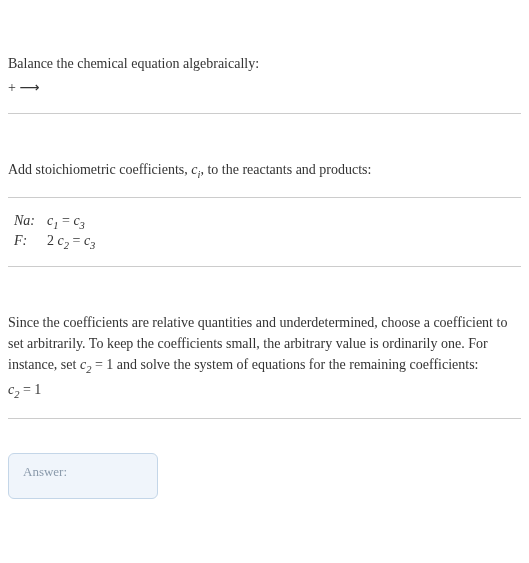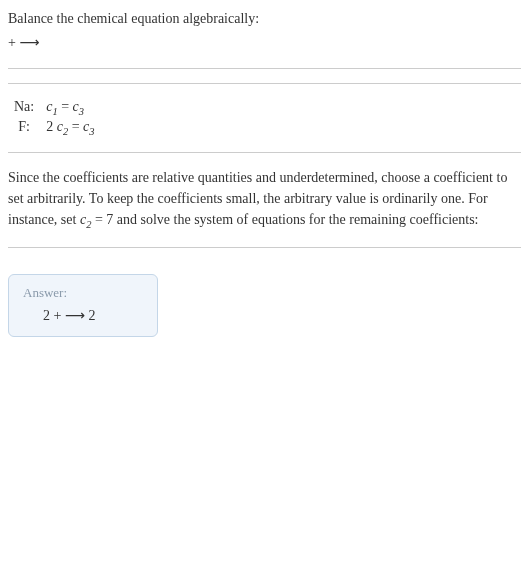--- a/index.html
+++ b/index.html
@@ -19,20 +19,21 @@
       margin-bottom: 4px;
     }
     .divider {
       border: none;
       border-top: 1px solid #ccc;
       margin: 14px 0;
     }
     .line {
       line-height: 1.5;
       margin-bottom: 2px;
+      margin-top: 45px;
     }
     .equation-line {
       line-height: 1.6;
       font-family: Georgia, serif;
     }
     .sub {
       font-size: 0.75em;
       vertical-align: sub;
       font-style: italic;
     }
@@ -40,29 +41,30 @@
       font-style: italic;
     }
     .atom-table {
       border-collapse: collapse;
     }
     .atom-table td {
       padding: 1px 6px;
       vertical-align: baseline;
     }
     .atom-table td:first-child {
-      text-align: center;
+      text-align: left;
+      font-style: italic;
     }
     .answer-box {
       border: 1px solid #c4d6e8;
       background: #f0f5fb;
       border-radius: 6px;
       padding: 10px 24px 12px 14px;
       display: inline-block;
-      margin-top: 12px;
+      margin-top: 20px;
       min-width: 150px;
     }
     .answer-label {
       color: #8a9aab;
       font-size: 13px;
       margin-bottom: 6px;
     }
     .answer-content {
       padding-left: 20px;
       font-size: 14px;
@@ -77,20 +79,23 @@
 <div class="section">
   <div class="line">Balance the chemical equation algebraically:</div>
   <div class="equation-line">
     <span> + </span><span class="arrow">⟶</span>
   </div>
 </div>
 
 <hr class="divider">
 
 <div class="section">
+  <div class="line">
+    <span>Add stoichiometric coefficients, </span><span class="italic">c</span><span class="sub">i</span><span>, to the reactants and products:</span>
+  </div>
 </div>
 
 <hr class="divider">
 
 <div class="section">
   <table class="atom-table">
     <tbody>
         <tr>
       <td>Na: </td>
       <td>
@@ -104,26 +109,26 @@
       </td>
     </tr>
   </tbody>
     </table>
 </div>
 
 <hr class="divider">
 
 <div class="section">
   <div class="line">
-    <span>Since the coefficients are relative quantities and underdetermined, choose a coefficient to set arbitrarily. To keep the coefficients small, the arbitrary value is ordinarily one. For instance, set </span><span class="italic">c</span><span class="sub">2</span><span> = 7 and solve the system of equations for the remaining coefficients:</span>
+    <span>Since the coefficients are relative quantities and underdetermined, choose a coefficient to set arbitrarily. To keep the coefficients small, the arbitrary value is ordinarily one. For instance, set </span><span class="italic">c</span><span class="sub">2</span><span> = 1 and solve the system of equations for the remaining coefficients:</span>
+  </div>
+  <div class="equation-line">
+    <span class="italic">c</span><span class="sub">2</span><span> = 1</span>
   </div>
 </div>
 
 <hr class="divider">
 
 <div class="section">
   <div class="answer-box">
     <div class="answer-label">Answer:</div>
-    <div class="answer-content">
-      <span>2  +  </span><span class="arrow">⟶</span><span>  2</span>
-    </div>
   </div>
 </div>
 
 </body></html>

